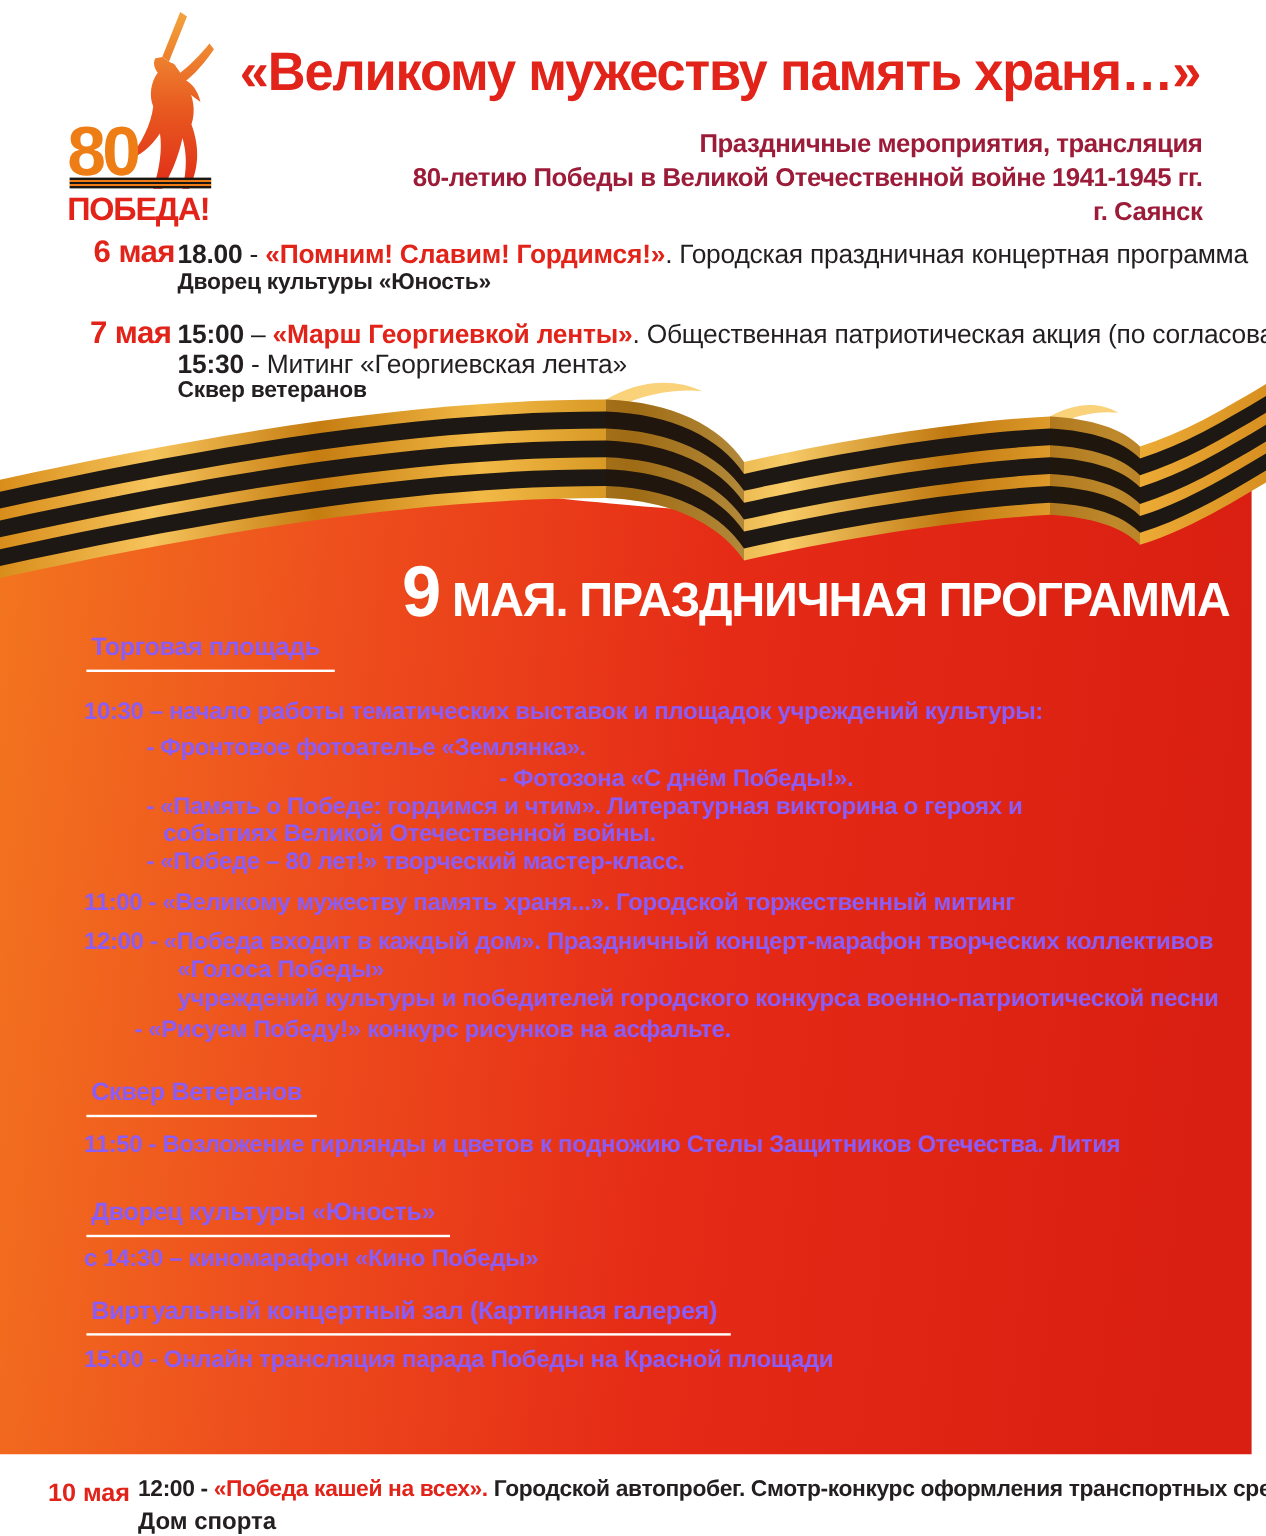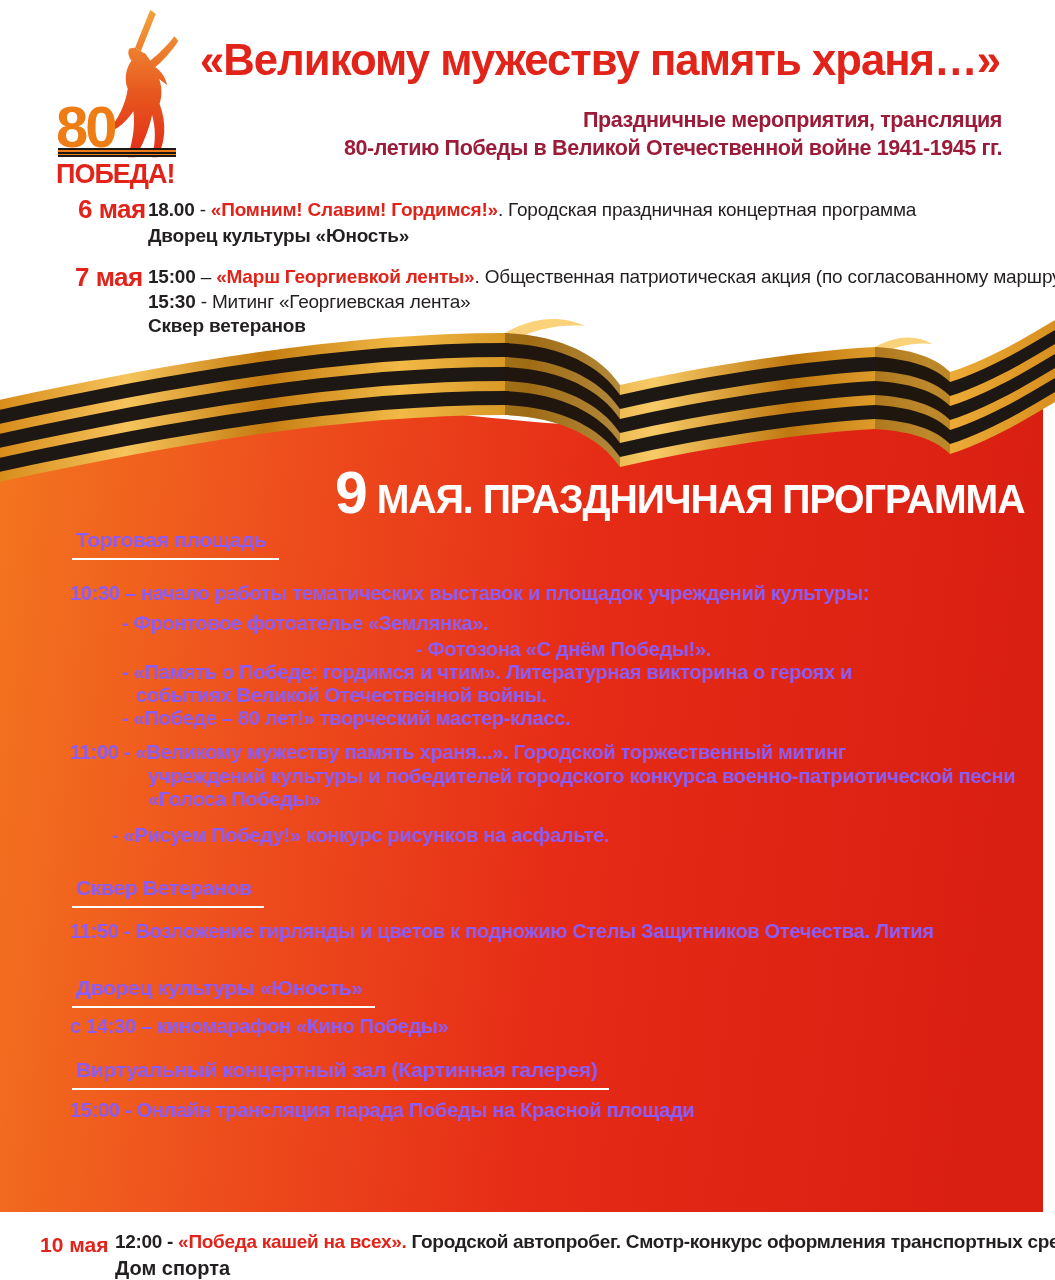--- a/index.html
+++ b/index.html
@@ -13,21 +13,21 @@
   .logo-bar{position:absolute;left:2px;top:138px;width:118px;height:9px;
             background:linear-gradient(180deg,#1b1712 0 2px,#ef7c17 2px 3.5px,#1b1712 3.5px 5.5px,#ef7c17 5.5px 7px,#1b1712 7px 9px);}
   .logo-pobeda{position:absolute;left:0;top:149px;font-size:27px;font-weight:bold;color:#e2231a;letter-spacing:-1px;}
   .main-title{position:absolute;left:160px;top:34px;width:880px;text-align:center;
               font-size:45px;font-weight:bold;color:#e2231a;letter-spacing:-1px;
               transform:scaleX(.97);transform-origin:center;white-space:nowrap;}
   .subtitle{position:absolute;left:300px;top:106px;width:702px;text-align:right;
             color:#9c1b38;font-weight:bold;font-size:21.5px;line-height:28px;letter-spacing:-.4px;}
   
   .date-label{position:absolute;font-weight:bold;color:#e2231a;font-size:26px;letter-spacing:-.5px;}
-  .ev{position:absolute;font-size:19px;color:#231f20;letter-spacing:-.2px;white-space:nowrap;}
+  .ev{position:absolute;font-size:22px;color:#231f20;letter-spacing:-.2px;white-space:nowrap;}
   .ev b{font-weight:bold;}
   .ev .hl{color:#e2231a;font-weight:bold;}
   .ev.bold{font-weight:bold;font-size:19px;}
   
   .art{position:absolute;left:0;top:300px;}
   
   .h9{position:absolute;left:335px;top:458px;color:#fff;font-weight:bold;white-space:nowrap;
       letter-spacing:-1px;transform:scaleX(.98);transform-origin:left;}
   .h9 .n9{font-size:60px;}
   .h9 .t9{font-size:40px;}
@@ -70,20 +70,21 @@
     </svg>
     <div class="logo-80">80</div>
     <div class="logo-bar"></div>
     <div class="logo-pobeda">ПОБЕДА!</div>
   </div>
 
   <div class="main-title">«Великому мужеству память храня…»</div>
   <div class="subtitle">
     <div>Праздничные мероприятия, трансляция</div>
     <div>80-летию Победы в Великой Отечественной войне 1941-1945 гг.</div>
+    <div>г. Саянск</div>
   </div>
 
   <div class="date-label" style="left:78px;top:194px;">6 мая</div>
   <div class="ev" style="left:148px;top:199px;"><b>18.00</b><span> - </span><span class="hl">«Помним! Славим! Гордимся!»</span><span>. Городская праздничная концертная программа</span></div>
   <div class="ev bold" style="left:148px;top:225px;">Дворец культуры «Юность»</div>
 
   <div class="date-label" style="left:75px;top:262px;">7 мая</div>
   <div class="ev" style="left:148px;top:266px;"><b>15:00</b><span> – </span><span class="hl">«Марш Георгиевкой ленты»</span><span>. Общественная патриотическая акция  (по согласованному маршруту)</span></div>
   <div class="ev" style="left:148px;top:291px;"><b>15:30</b><span> - Митинг «Георгиевская лента»</span></div>
   <div class="ev bold" style="left:148px;top:315px;">Сквер ветеранов</div>
@@ -155,23 +156,24 @@
 
   <div class="prog">
     <div style="margin-top:4px;"><span class="sect">Торговая площадь</span></div>
     <div style="margin-top:22px;">10:30 – начало работы тематических выставок и  площадок  учреждений культуры:</div>
     <div style="margin-top:7px;" class="in1">- Фронтовое фотоателье «Землянка».</div>
     <div style="margin-top:3px;text-align:center;" class="in1">- Фотозона «С днём Победы!».</div>
     <div style="margin-top:0;" class="in1">- «Память о Победе: гордимся и чтим». Литературная викторина о героях и</div>
     <div style="margin-top:0;" class="in1b">событиях Великой Отечественной войны.</div>
     <div style="margin-top:0;" class="in1">- «Победе – 80 лет!» творческий мастер-класс.</div>
     <div style="margin-top:11px;">11:00 - «Великому мужеству память храня...». Городской торжественный митинг</div>
+    <div style="margin-top:10px;">12:00 - «Победа входит в каждый дом». Праздничный концерт-марафон творческих коллективов</div>
+    <div style="margin-top:0;" class="in2">«Голоса Победы»</div>
     <div style="margin-top:1px;" class="in2">учреждений культуры и победителей городского конкурса  военно-патриотической песни</div>
-    <div style="margin-top:0;" class="in2">«Голоса Победы»</div>
-    <div style="margin-top:13px;" class="in3">- «Рисуем Победу!» конкурс рисунков на асфальте.</div>
+    <div style="margin-top:3px;" class="in3">- «Рисуем Победу!» конкурс рисунков на асфальте.</div>
 
     <div style="margin-top:29px;"><span class="sect">Сквер Ветеранов</span></div>
     <div style="margin-top:12px;">11:50 -  Возложение гирлянды и цветов к подножию Стелы Защитников Отечества.  Лития</div>
 
     <div style="margin-top:33px;"><span class="sect">Дворец культуры «Юность»</span></div>
     <div style="margin-top:7px;">с 14:30 – киномарафон «Кино Победы»</div>
 
     <div style="margin-top:20px;"><span class="sect">Виртуальный концертный зал (Картинная галерея)</span></div>
     <div style="margin-top:9px;">15:00 - Онлайн трансляция парада Победы на Красной площади</div>
   </div>

